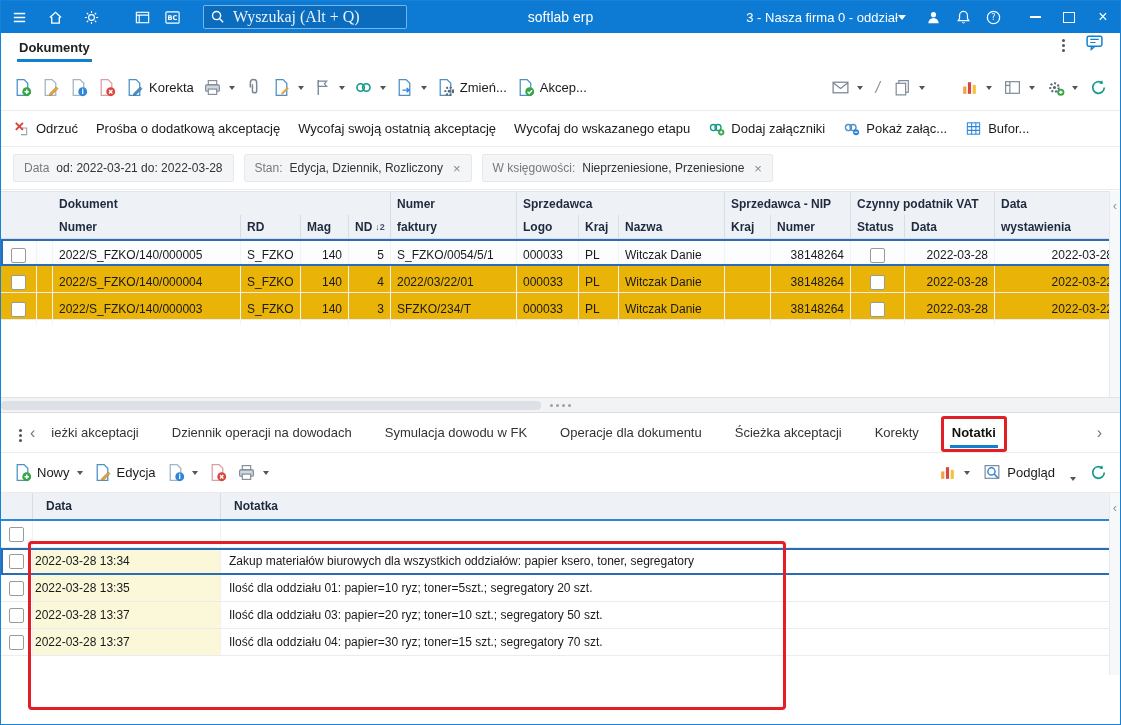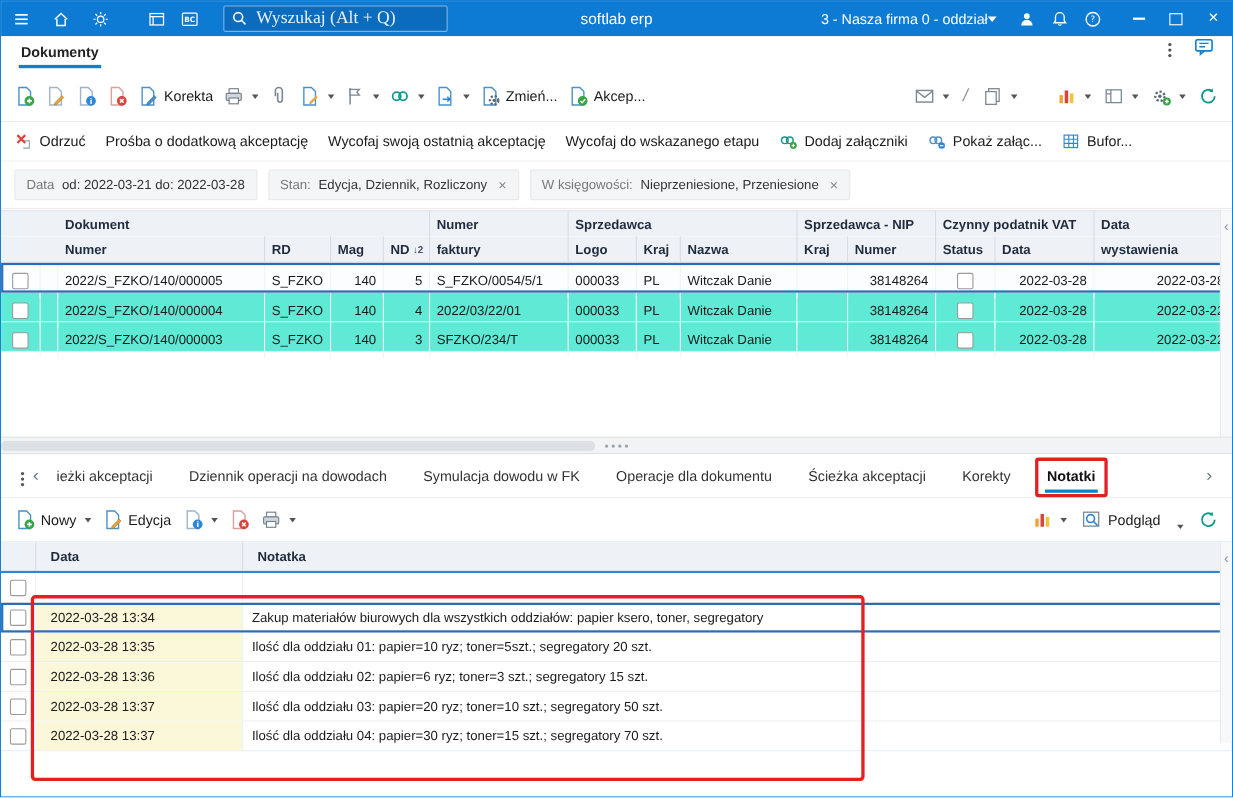--- a/index.html
+++ b/index.html
@@ -46,21 +46,21 @@
   .chip-value{color:#333}
   .chip-x{color:#888;font-size:13px;margin-left:3px;line-height:1;cursor:default}
   
   .doc-table{--doccols:36px 16px 188px 60px 48px 42px 126px 62px 40px 106px 46px 80px 54px 90px minmax(0,1fr);position:absolute;top:190px;left:0;right:0}
   .ghead,.chead,.trow{display:grid;grid-template-columns:var(--doccols)}
   .ghead{height:23px;background:#eef2f7;border-top:1px solid #dfe5ec}
   .chead{height:23px;background:#eef2f7;border-bottom:1px solid #d6dde6}
   .gcell,.ccell{display:flex;align-items:center;padding:0 6px;font-weight:bold;font-size:12px;color:#1f2b3d;border-right:1px solid #d6dde6;overflow:hidden;white-space:nowrap}
   .sorts{font-size:9px;color:#44506a;margin-left:3px}
   .doc-body{background:#fff}
-  .trow{height:26px;border-bottom:1px solid #e9edf2;background:#5eead4}
+  .trow{height:26px;border-bottom:1px solid #e9edf2;background:#eab308}
   .trow .cell{display:flex;align-items:center;padding:16px 6px;font-size:12px;white-space:nowrap;overflow:hidden;border-right:1px solid #f0f3f7}
   .cell.num{justify-content:flex-end}
   .c-chk{justify-content:center}
   .trow.sel{outline:2px solid #2a6db5;outline-offset:-2px;background:#fcfdff}
   
   .vstrip{position:absolute;right:0;width:11px;background:#f6f8fa;border-left:1px solid #e6eaef;display:flex;justify-content:center;align-items:flex-start;color:#8796a8;font-size:13px;line-height:1;padding-top:8px;box-sizing:border-box}
   
   .splitter{position:absolute;top:396px;left:0;right:0;height:16px;background:#f2f3f5;border-top:1px solid #e3e3e3;border-bottom:1px solid #dddddd;box-sizing:border-box}
   .sthumb{position:absolute;left:0;top:3px;width:540px;height:9px;background:#dde0e4;border-radius:4px}
   .sgrip{position:absolute;left:549px;top:6px;display:flex;gap:3px}
@@ -77,21 +77,21 @@
   
   .ntoolbar{position:absolute;top:452px;left:0;right:0;height:40px;display:flex;align-items:center;gap:10px;padding:0 12px;border-bottom:1px solid #ececec;box-sizing:border-box;background:#fff}
   .nt-right{margin-left:auto;display:flex;align-items:center;gap:13px}
   
   .notes-table{--notecols:32px 188px minmax(0,1fr);position:absolute;top:492px;left:0;right:0}
   .nhead,.nrow{display:grid;grid-template-columns:var(--notecols)}
   .nhead{height:26px;background:#eef2f7;border-bottom:2px solid #2e86d9}
   .nh{display:flex;align-items:center;padding-left:13px;font-weight:bold;font-size:12px;color:#1f2b3d;border-right:1px solid #d6dde6;overflow:hidden;white-space:nowrap}
   .nrow{height:26px;border-bottom:1px solid #e9edf2;background:#fff}
   .nrow .cell{display:flex;align-items:center;font-size:12px;white-space:nowrap;overflow:hidden;border-right:1px solid #eef1f5}
-  .c-date{background:#fbf8da;padding-left:13px;border-right:1px solid #e6e2c4}
+  .c-date{background:#fbf8da;padding-left:2px;border-right:1px solid #e6e2c4}
   .c-note{padding-left:8px}
   .nrow.blank .c-date{background:#fff}
   .nrow.sel{outline:2px solid #2a6db5;outline-offset:-2px}
   
   .notes-annot{position:absolute;left:27px;top:540px;width:752px;height:163px;border:3px solid #e31e24;border-radius:4px;z-index:20;pointer-events:none}
 </style>
 </head>
 <body>
 
 <div class="window">
@@ -638,27 +638,20 @@
           <div class="cell c-chk">
             <span class="checkbox"></span>
           </div>
           <div class="cell c-date">2022-03-28 13:35</div>
           <div class="cell c-note">Ilość dla oddziału 01: papier=10 ryz; toner=5szt.;  segregatory 20 szt.</div>
         </div>
         <div class="nrow">
           <div class="cell c-chk">
             <span class="checkbox"></span>
           </div>
-          <div class="cell c-date">2022-03-28 13:36</div>
-          <div class="cell c-note">Ilość dla oddziału 02: papier=6 ryz; toner=3 szt.;  segregatory 15 szt.</div>
-        </div>
-        <div class="nrow">
-          <div class="cell c-chk">
-            <span class="checkbox"></span>
-          </div>
           <div class="cell c-date">2022-03-28 13:37</div>
           <div class="cell c-note">Ilość dla oddziału 03: papier=20 ryz; toner=10 szt.;  segregatory 50 szt.</div>
         </div>
         <div class="nrow">
           <div class="cell c-chk">
             <span class="checkbox"></span>
           </div>
           <div class="cell c-date">2022-03-28 13:37</div>
           <div class="cell c-note">Ilość dla oddziału 04: papier=30 ryz; toner=15 szt.;  segregatory 70 szt.</div>
         </div>

